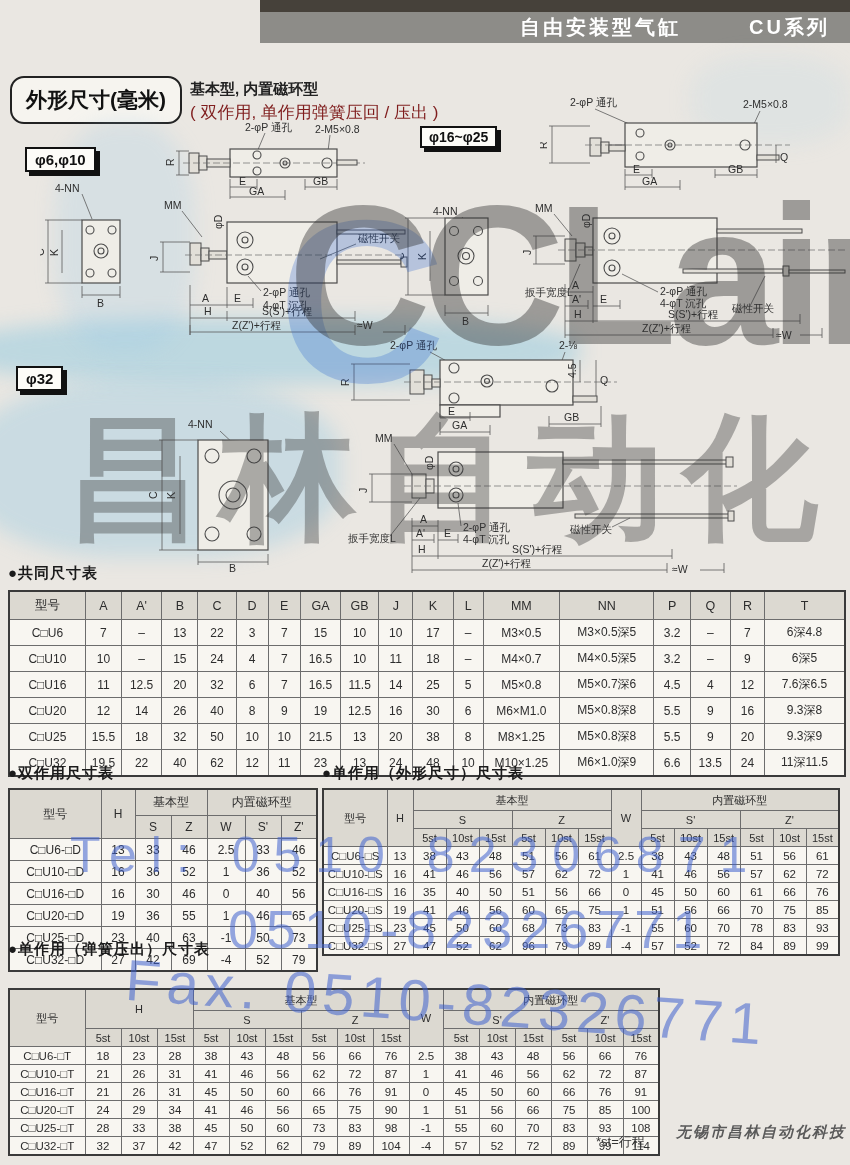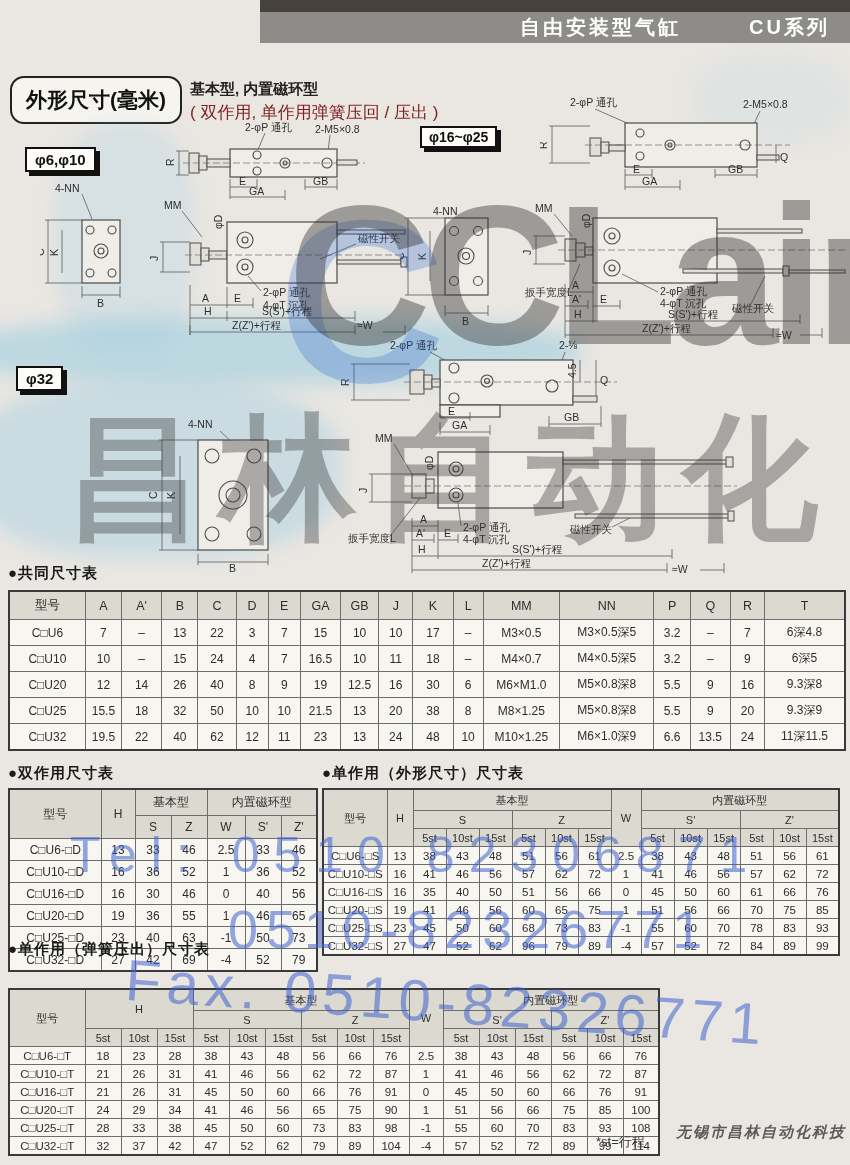--- a/index.html
+++ b/index.html
@@ -438,20 +438,40 @@
           <td>18</td>
           <td>–</td>
           <td>M4×0.7</td>
           <td>M4×0.5深5</td>
           <td>3.2</td>
           <td>–</td>
           <td>9</td>
           <td>6深5</td>
         </tr>
         <tr>
+          <td>C□U16</td>
+          <td>11</td>
+          <td>12.5</td>
+          <td>20</td>
+          <td>32</td>
+          <td>6</td>
+          <td>7</td>
+          <td>16.5</td>
+          <td>11.5</td>
+          <td>14</td>
+          <td>25</td>
+          <td>5</td>
+          <td>M5×0.8</td>
+          <td>M5×0.7深6</td>
+          <td>4.5</td>
+          <td>4</td>
+          <td>12</td>
+          <td>7.6深6.5</td>
+        </tr>
+        <tr>
           <td>C□U20</td>
           <td>12</td>
           <td>14</td>
           <td>26</td>
           <td>40</td>
           <td>8</td>
           <td>9</td>
           <td>19</td>
           <td>12.5</td>
           <td>16</td>

